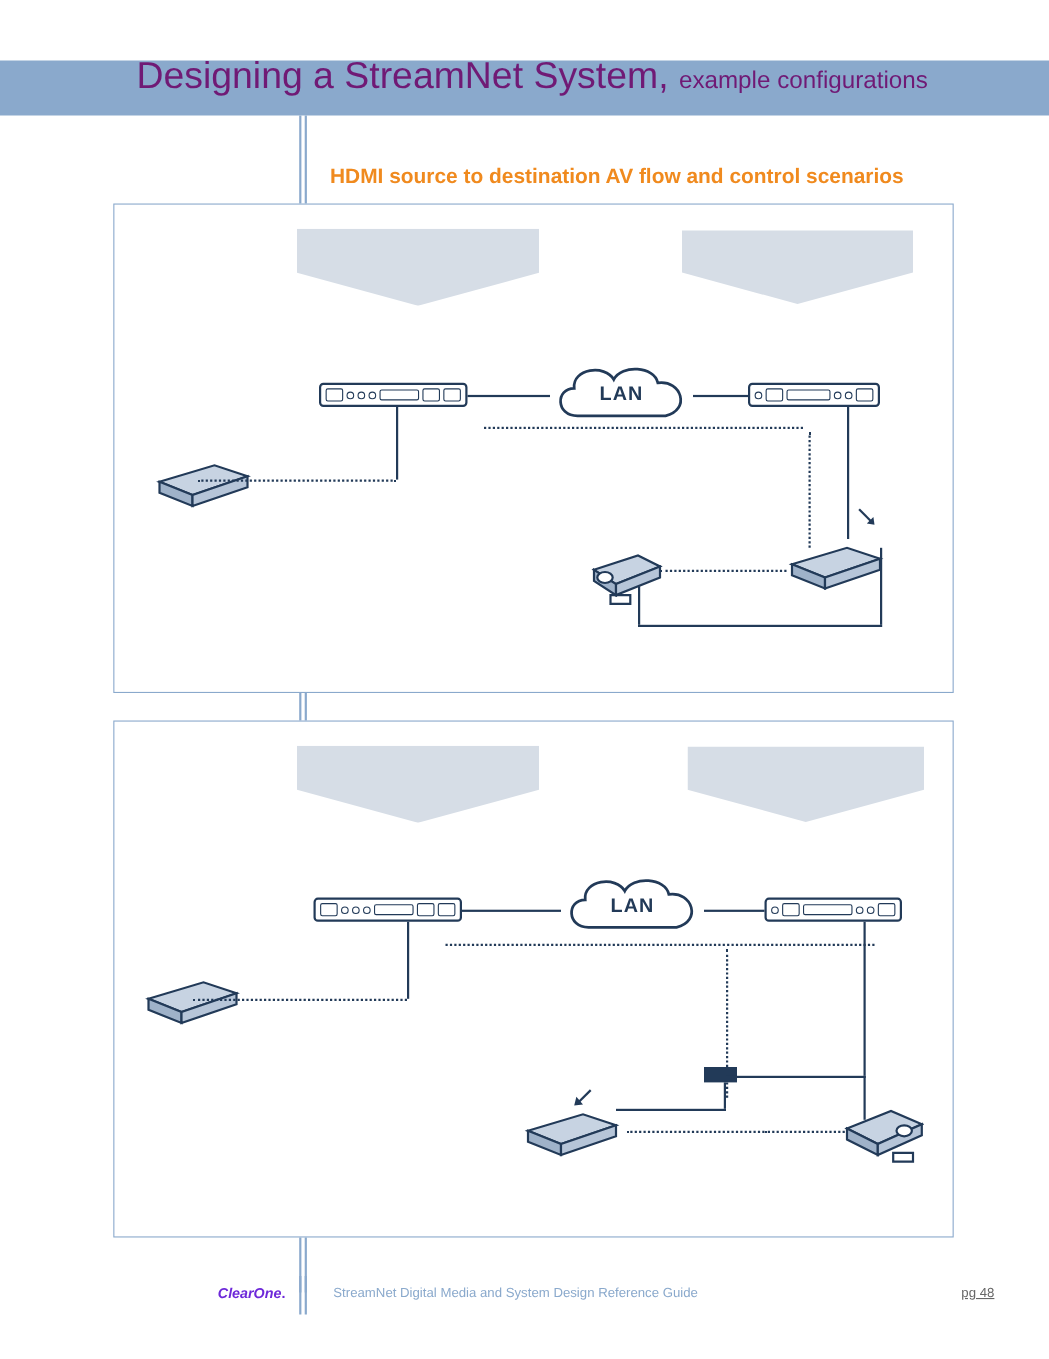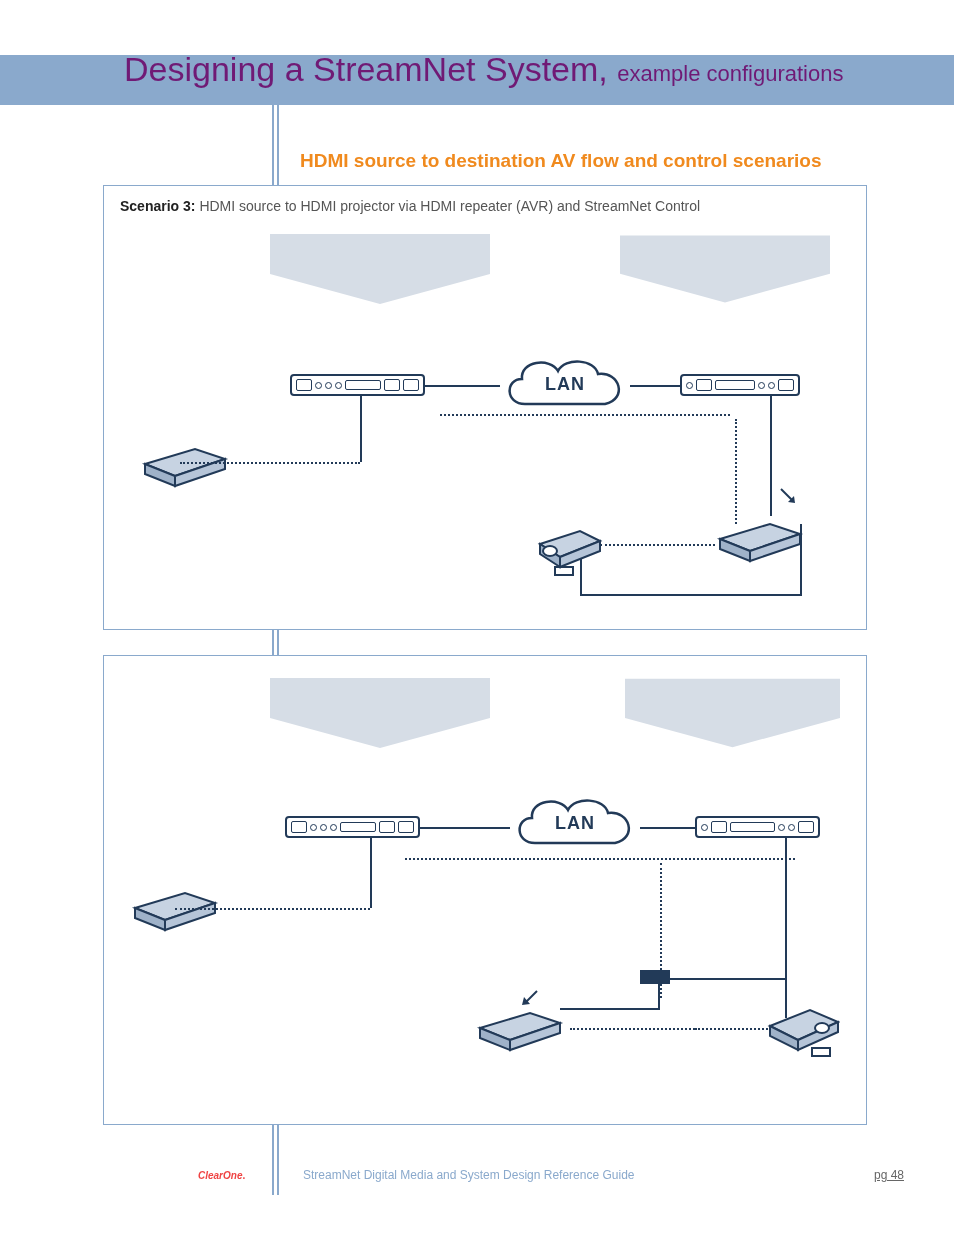--- a/index.html
+++ b/index.html
@@ -163,22 +163,22 @@
     display: flex;
     align-items: center;
     font-size: 12px;
     color: #666;
   }
   .footer .logo {
     position: absolute;
     left: 95px;
     font-weight: 800;
     font-style: italic;
-    color: #ef4444;
-    font-size: 10px;
+    color: #6d28d9;
+    font-size: 13px;
   }
   .footer .logo .dot { font-style: normal; }
   .footer .title {
     position: absolute;
     left: 200px;
     color: #8aa9cc;
     font-size: 12px;
   }
   .footer .pg {
     position: absolute;
@@ -196,24 +196,20 @@
     <span>Designing a StreamNet System,</span>
     <span class="sub">example configurations</span>
   </div>
 </div>
 
 <div class="vline"></div>
 
 <div class="section-title">HDMI source to destination AV flow and control scenarios</div>
 
 <div class="panel panel1">
-  <div class="scenario-line">
-    <b>Scenario 3:</b>
-    <span>HDMI source to HDMI projector via HDMI repeater (AVR) and StreamNet Control</span>
-  </div>
   <div class="dia">
 
     <div class="chev" style="left:150px; top:10px;">
       <svg viewBox="0 0 220 70">
           <polygon points="0,0 220,0 220,40 110,70 0,40" fill="#d6dde6"></polygon>
         </svg>
     </div>
     <div class="chev" style="left:500px; top:10px; width:210px;">
       <svg viewBox="0 0 220 70">
           <polygon points="0,0 220,0 220,40 110,70 0,40" fill="#d6dde6"></polygon>

